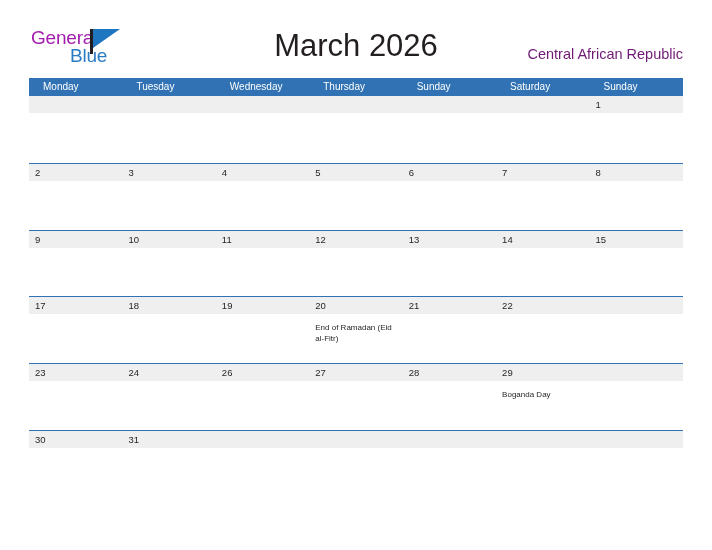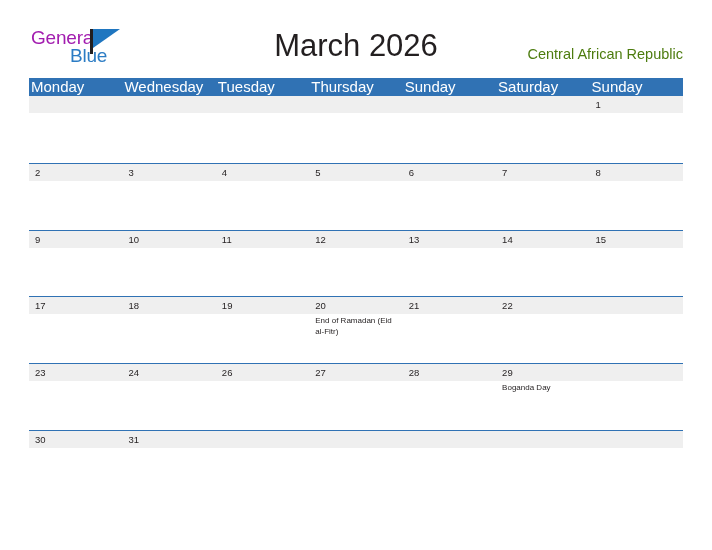--- a/index.html
+++ b/index.html
@@ -81,45 +81,45 @@
     font-weight: normal;
     line-height: 32px;
     letter-spacing: 0px;
   }
 
   .country {
     position: absolute;
     right: 29px;
     top: 45px;
     font-size: 14.5px;
-    color: #4d7c0f;
+    color: #701a75;
     line-height: 18px;
     white-space: nowrap;
   }
 
   
   .calendar {
     position: absolute;
     left: 29px;
     top: 78px;
     width: 654px;
   }
 
   .weekday-header {
     display: flex;
     width: 654px;
     height: 18px;
     background: #3072b4;
   }
   .weekday-cell {
     width: 93.43px;
-    font-size: 15px;
+    font-size: 10px;
     color: #ffffff;
     line-height: 18px;
-    padding-left: 2px;
+    padding-left: 14px;
     box-sizing: border-box;
     white-space: nowrap;
     overflow: hidden;
   }
 
   .week-row {
     position: relative;
     width: 654px;
     height: 66.8px;
     border-top: 1.5px solid #3072b4;
@@ -158,21 +158,21 @@
     height: 17px;
   }
   .day-number.empty {
     color: transparent;
   }
   .event {
     font-size: 8px;
     color: #231f20;
     line-height: 10.5px;
     display: block;
-    padding-top: 2px;
+    padding-top: 9px;
     padding-right: 2px;
     word-wrap: break-word;
   }
 </style>
 </head>
 <body>
 
 <div class="page-header">
 
   <div class="logo">
@@ -185,22 +185,22 @@
   <div class="title">March 2026</div>
 
   <div class="country">Central African Republic</div>
 
 </div>
 
 <div class="calendar">
 
   <div class="weekday-header">
     <div class="weekday-cell">Monday</div>
+    <div class="weekday-cell">Tuesday</div>
     <div class="weekday-cell">Wednesday</div>
-    <div class="weekday-cell">Tuesday</div>
     <div class="weekday-cell">Thursday</div>
     <div class="weekday-cell">Sunday</div>
     <div class="weekday-cell">Saturday</div>
     <div class="weekday-cell">Sunday</div>
   </div>
 
   <div id="weeks-container">
       <div class="week-row first">
         <div class="day-band"></div>
         <div class="day-cells">

